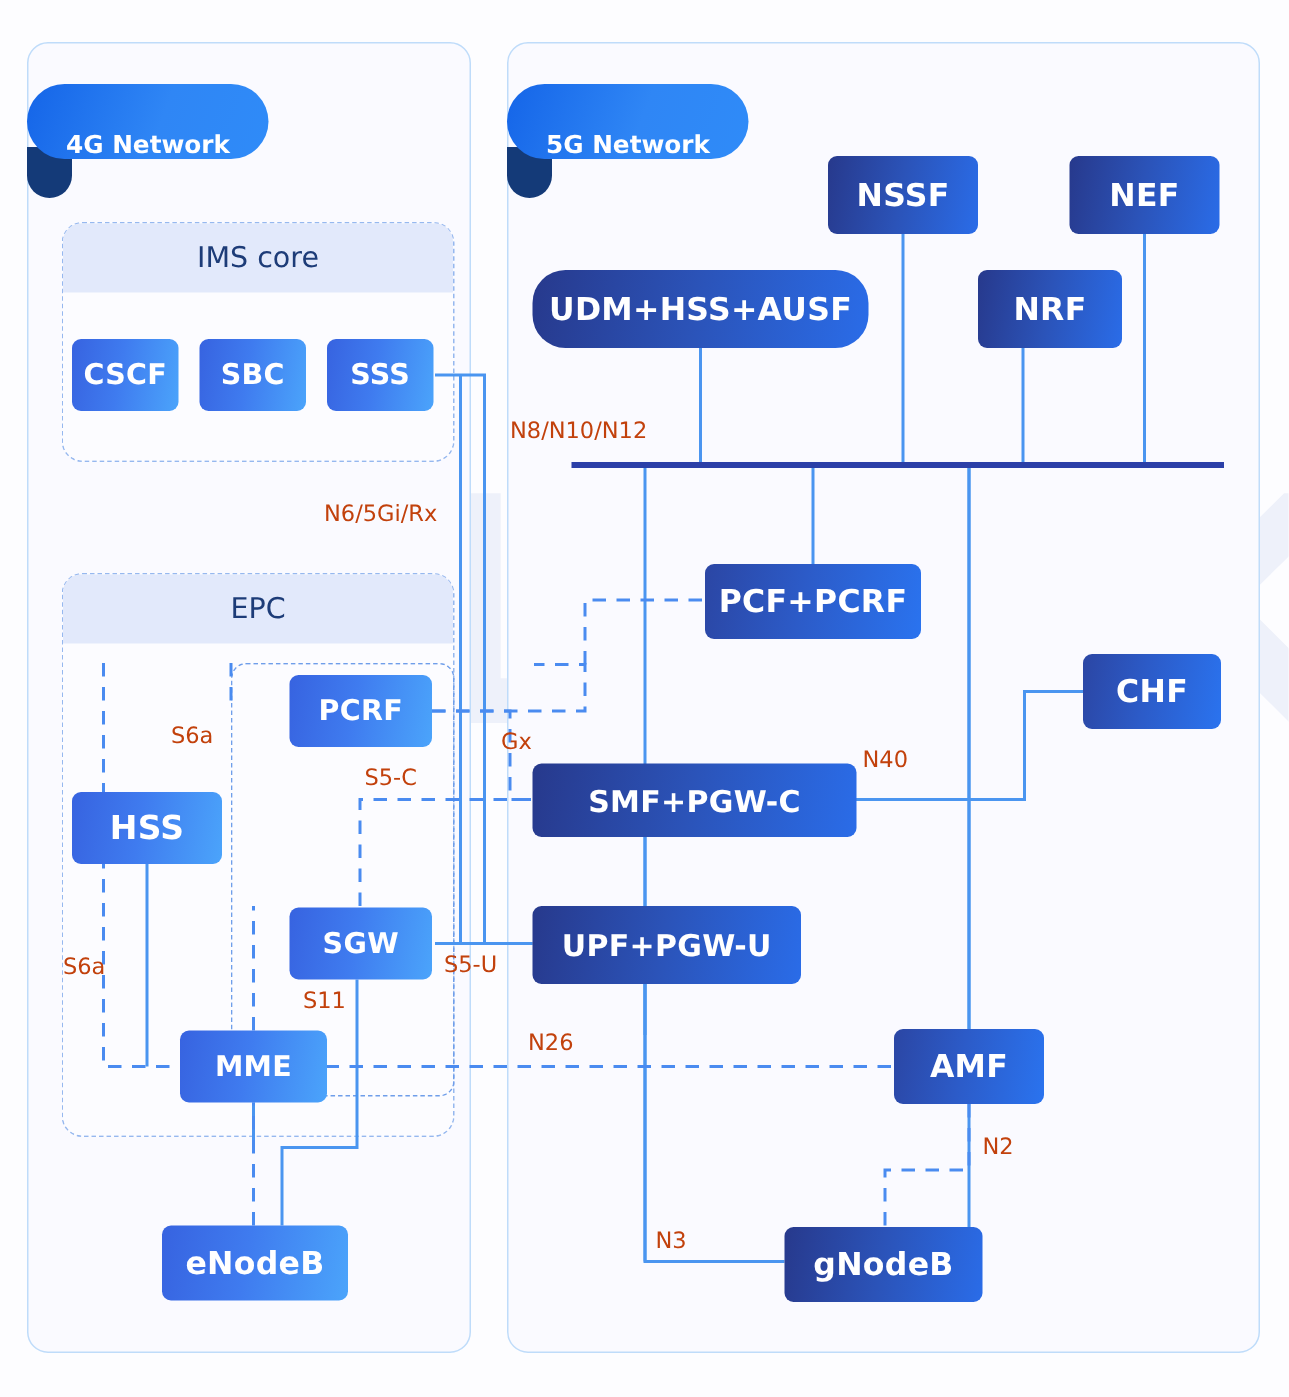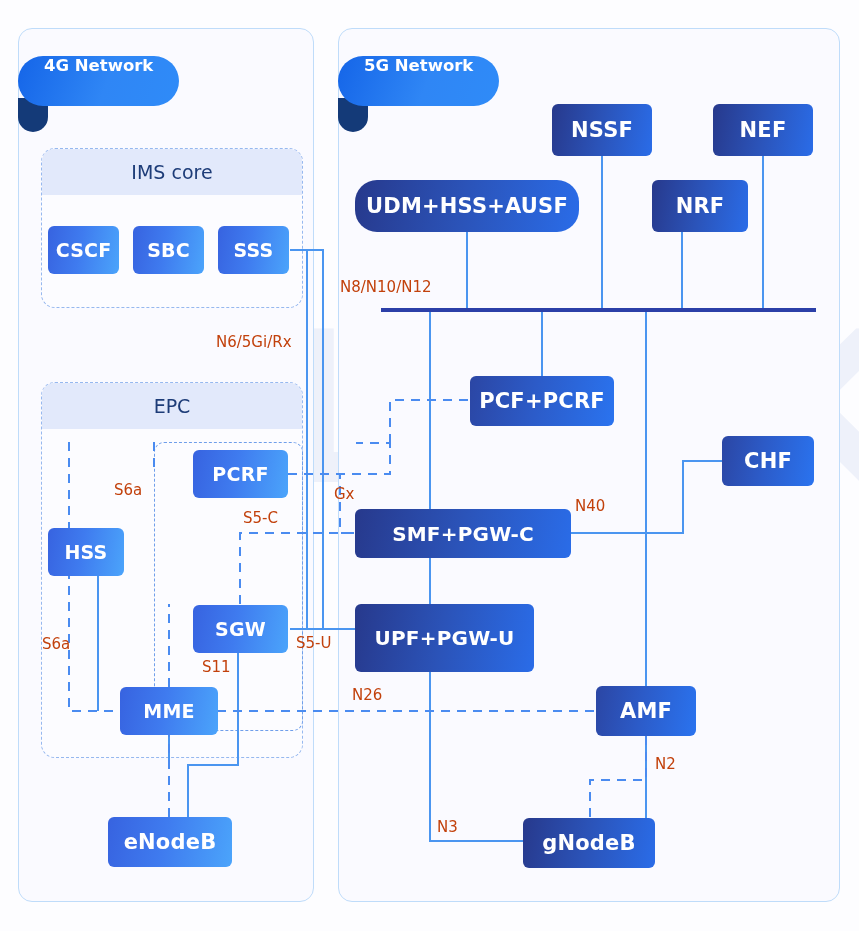--- a/index.html
+++ b/index.html
@@ -30,21 +30,21 @@
   }
   .panel.p4g{left:18px;top:28px;width:294px;height:872px;}
   .panel.p5g{left:338px;top:28px;width:500px;height:872px;}
 
   
   .tab{
     position:absolute;z-index:6;
     height:50px;border-radius:25px;
     background:linear-gradient(110deg,#1565e8 0%,#2f86f5 55%,#2f8bf8 100%);
     color:#fff;font-size:16.5px;font-weight:700;
-    display:flex;align-items:flex-start;
+    display:flex;align-items:flex-end;
     padding:0 26px;
     box-sizing:border-box;
     white-space:nowrap;
   }
   .tab-fold{
     position:absolute;z-index:5;
     width:30px;height:34px;
     background:#143a78;
     border-bottom-left-radius:17px;
     border-bottom-right-radius:17px;
@@ -180,34 +180,34 @@
 
       <path d="M169 817 V735"></path>
     </g>
   </svg>
 
   <div class="node nd-light" style="left:48px;top:226px;width:71px;height:48px;font-size:19px;">CSCF</div>
   <div class="node nd-light" style="left:133px;top:226px;width:71px;height:48px;font-size:19px;">SBC</div>
   <div class="node nd-light" style="left:218px;top:226px;width:71px;height:48px;font-size:19px;">SSS</div>
 
   <div class="node nd-light" style="left:193px;top:450px;width:95px;height:48px;font-size:19px;">PCRF</div>
-  <div class="node nd-light" style="left:48px;top:528px;width:76px;height:48px;font-size:19px;">HSS</div>
+  <div class="node nd-light" style="left:48px;top:528px;width:100px;height:48px;font-size:22px;">HSS</div>
   <div class="node nd-light" style="left:193px;top:605px;width:95px;height:48px;font-size:19px;">SGW</div>
   <div class="node nd-light" style="left:120px;top:687px;width:98px;height:48px;font-size:19px;">MME</div>
   <div class="node nd-light" style="left:108px;top:817px;width:124px;height:50px;font-size:21px;">eNodeB</div>
 
   <div class="node nd-dark" style="left:552px;top:104px;width:100px;height:52px;font-size:21px;">NSSF</div>
   <div class="node nd-dark" style="left:713px;top:104px;width:100px;height:52px;font-size:21px;">NEF</div>
   <div class="node nd-dark" style="left:355px;top:180px;width:224px;height:52px;font-size:21px;border-radius:22px;">UDM+HSS+AUSF</div>
   <div class="node nd-dark" style="left:652px;top:180px;width:96px;height:52px;font-size:21px;">NRF</div>
 
   <div class="node nd-mid" style="left:470px;top:376px;width:144px;height:50px;font-size:21px;">PCF+PCRF</div>
   <div class="node nd-mid" style="left:722px;top:436px;width:92px;height:50px;font-size:21px;">CHF</div>
   <div class="node nd-dark" style="left:355px;top:509px;width:216px;height:49px;font-size:20px;">SMF+PGW-C</div>
-  <div class="node nd-dark" style="left:355px;top:604px;width:179px;height:68px;font-size:20px;">UPF+PGW-U</div>
+  <div class="node nd-dark" style="left:355px;top:604px;width:179px;height:52px;font-size:20px;">UPF+PGW-U</div>
   <div class="node nd-mid" style="left:596px;top:686px;width:100px;height:50px;font-size:21px;">AMF</div>
   <div class="node nd-dark" style="left:523px;top:818px;width:132px;height:50px;font-size:21px;">gNodeB</div>
 
   <div class="tab-fold f4g"></div>
   <div class="tab t4g">
     <span>4G Network</span>
   </div>
 
   <div class="tab-fold f5g"></div>
   <div class="tab t5g">

